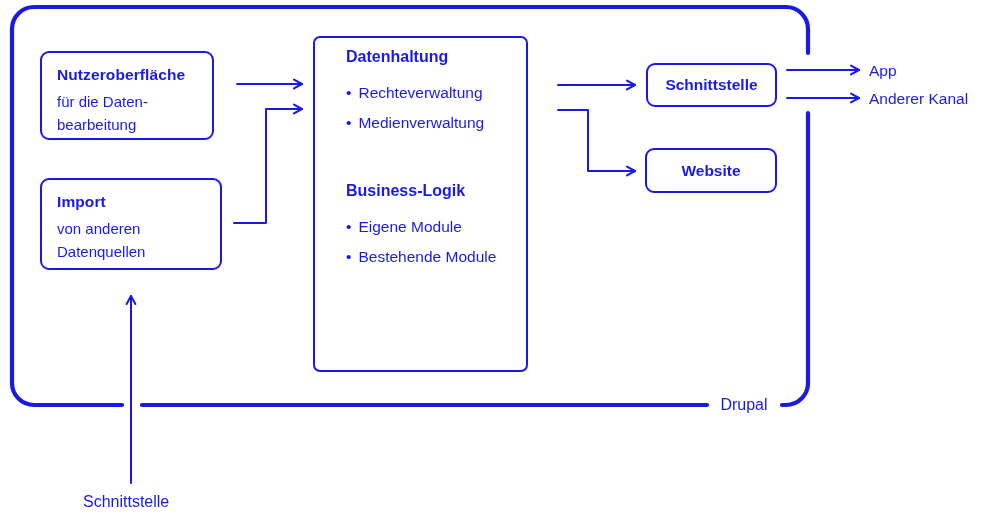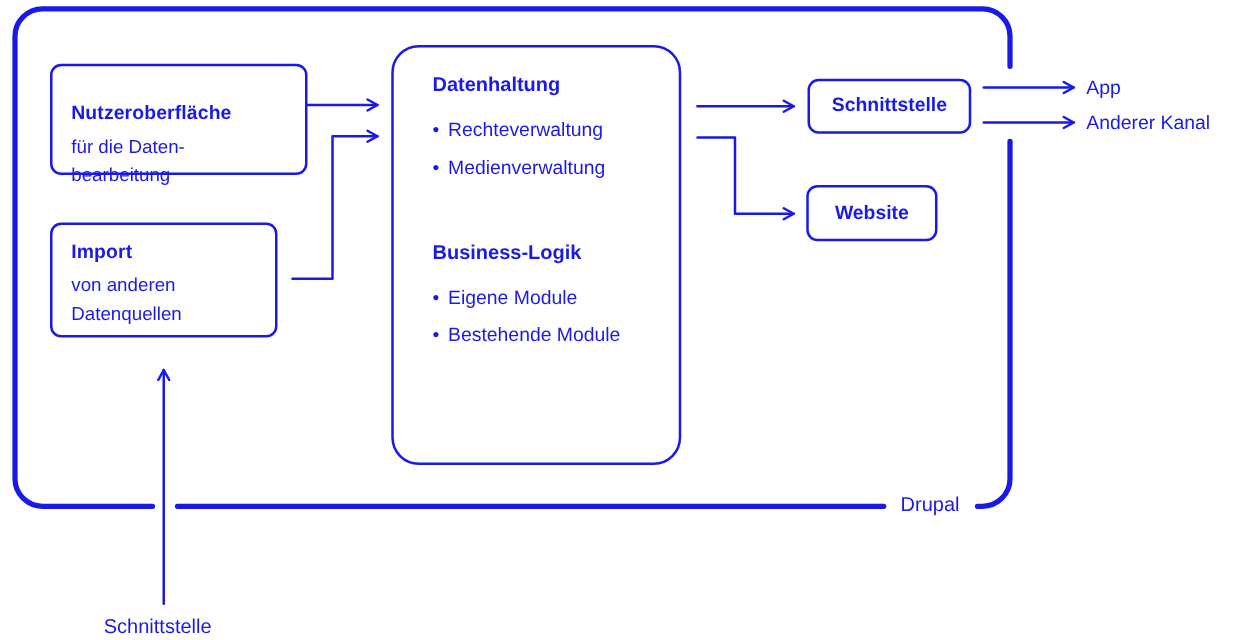--- a/index.html
+++ b/index.html
@@ -24,25 +24,25 @@
     height: 512px;
   }
   .box {
     position: absolute;
     border: 2px solid #1a1ae8;
     border-radius: 9px;
     background: #ffffff;
     box-sizing: border-box;
     color: #1a1ae8;
   }
-  .box-ui      { left: 40px;  top: 51px;  width: 206px; height: 89px;  padding: 29px 8px 0 15px; }
+  .box-ui      { left: 40px;  top: 51px;  width: 174px; height: 89px;  padding: 13px 8px 0 15px; }
   .box-import  { left: 40px;  top: 178px; width: 182px; height: 92px;  padding: 13px 8px 12px 15px; }
-  .box-core    { left: 313px; top: 36px;  width: 232px; height: 336px; border-radius: 22px; padding: 22px 8px 0 31px; }
+  .box-core    { left: 313px; top: 36px;  width: 215px; height: 336px; border-radius: 7px; padding: 10px 8px 0 31px; }
   .box-iface   { left: 646px; top: 63px;  width: 131px; height: 44px;  display: flex; align-items: center; justify-content: center; }
-  .box-website { left: 645px; top: 148px; width: 105px; height: 45px;  display: flex; align-items: center; justify-content: center; }
+  .box-website { left: 645px; top: 148px; width: 132px; height: 45px;  display: flex; align-items: center; justify-content: center; }
 
   .box-title {
     font-size: 15.5px;
     font-weight: 700;
     letter-spacing: 0.1px;
     margin: 0 0 6px 0;
     white-space: nowrap;
   }
   .box-line {
     font-size: 15px;

